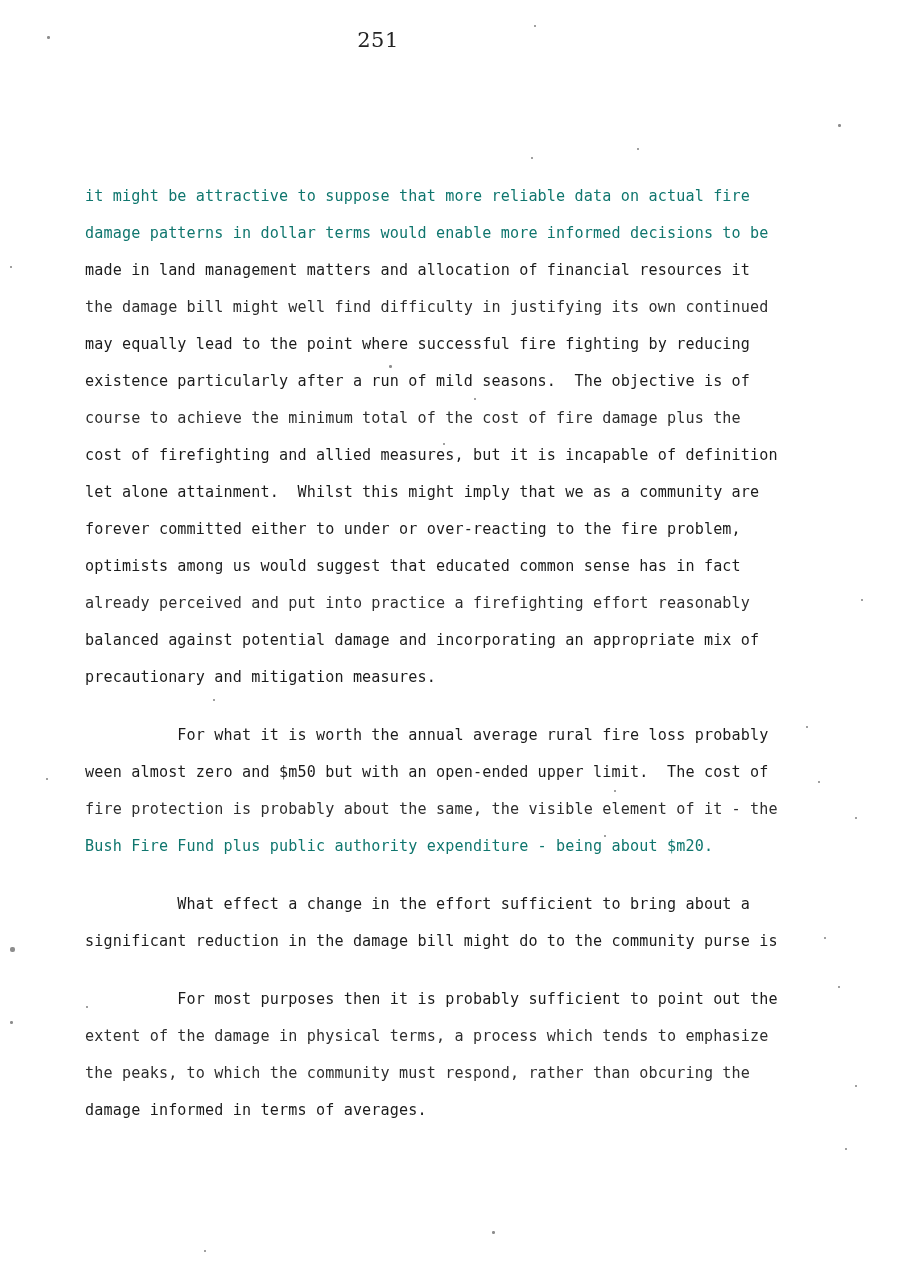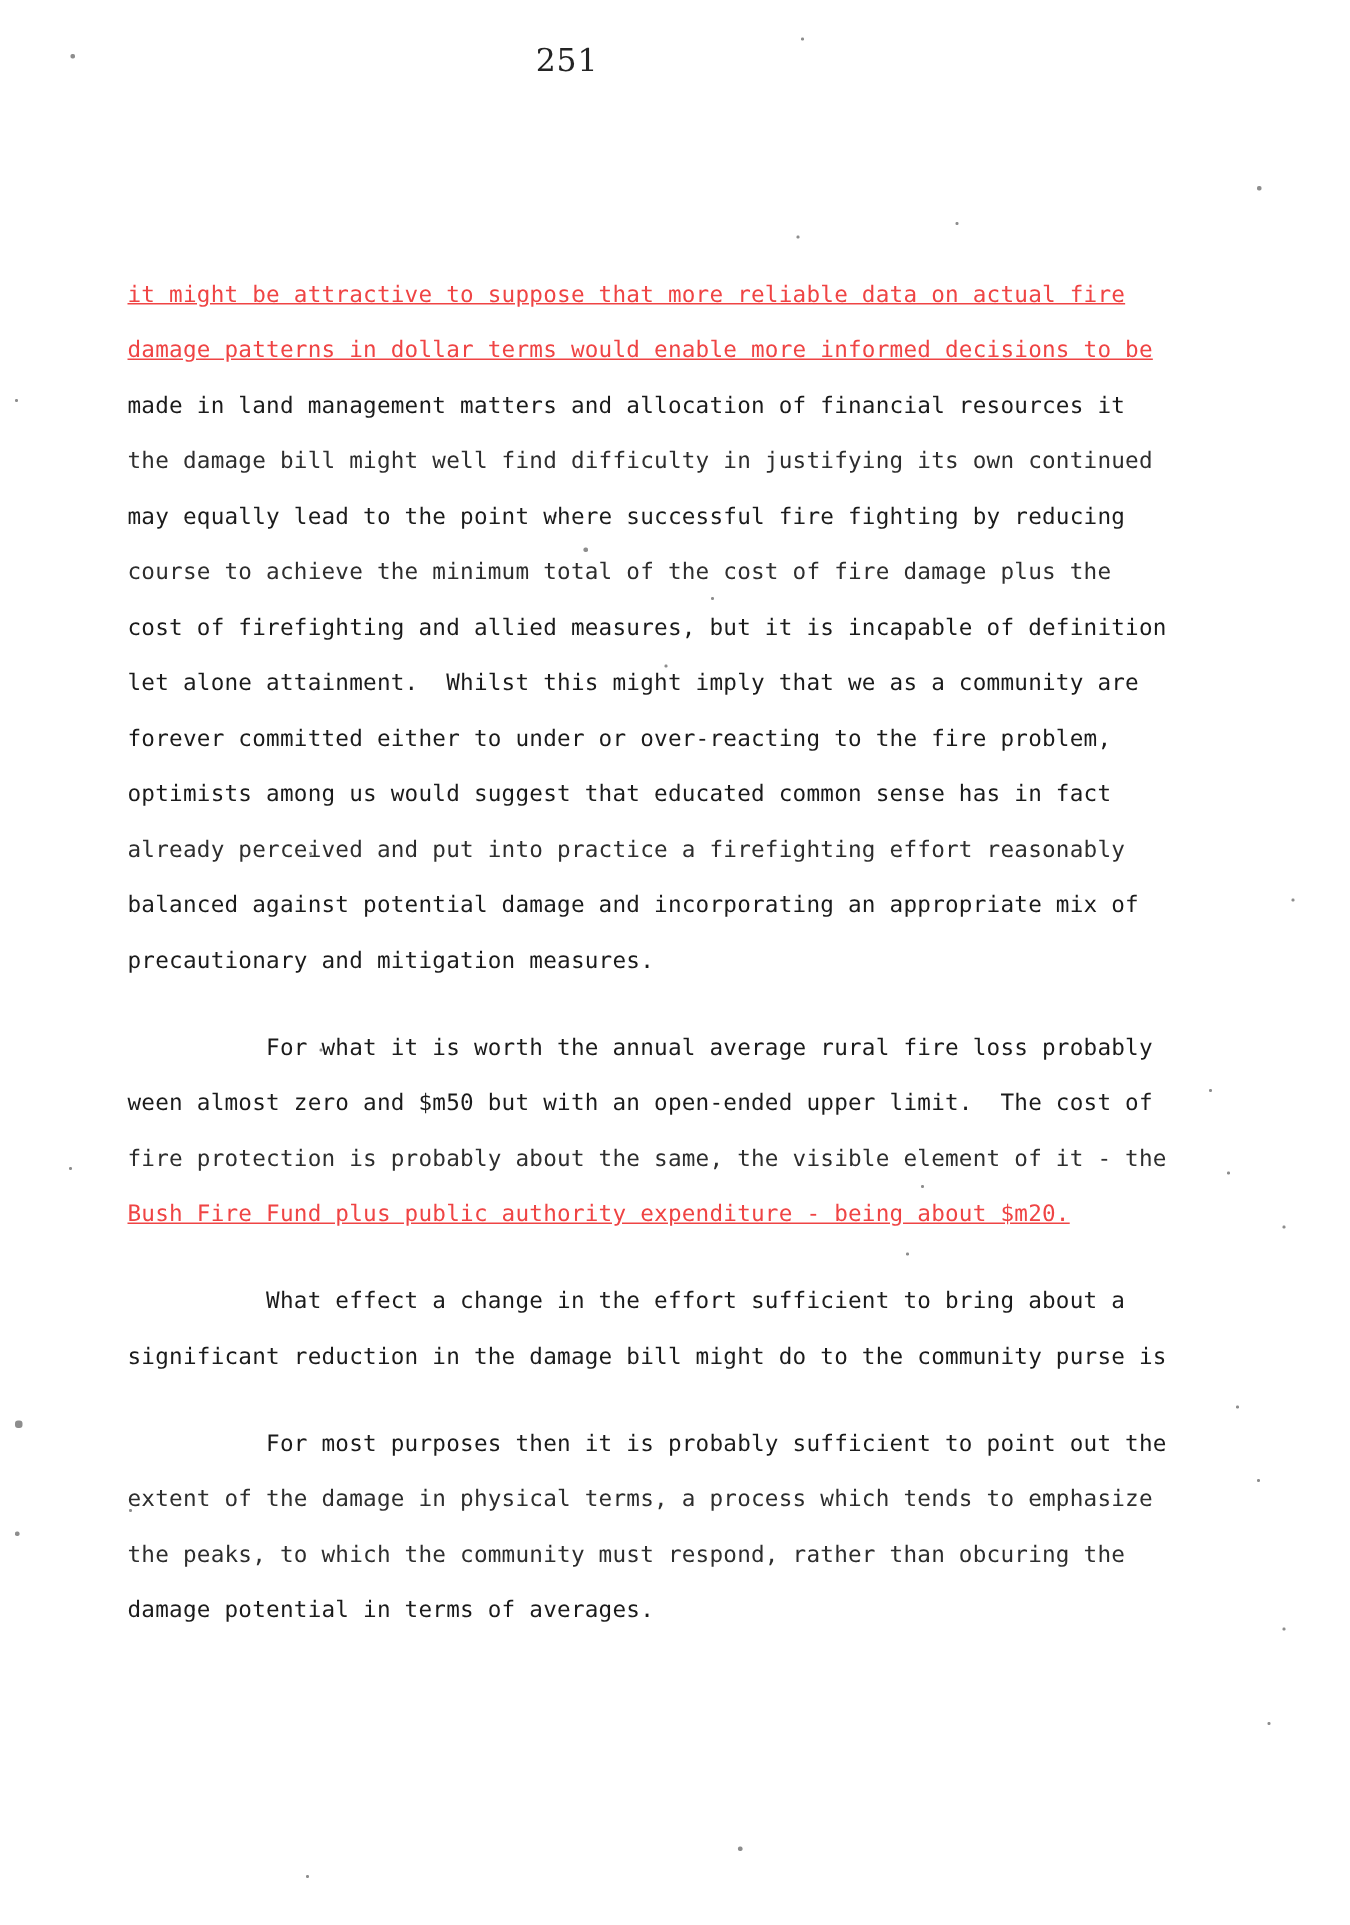--- a/index.html
+++ b/index.html
@@ -61,21 +61,21 @@
     display: block;
     font-size: 15.1px;
     line-height: 37px;
     color: #1b1b1b;
     white-space: pre;
     letter-spacing: 0.15px;
   }
 
   
   .line.fade-1 { color: #2e2e2e; }
-  .line.fade-2 { color: #ef4444; text-decoration: underline; }
+  .line.fade-2 { color: #0f766e; }
 </style>
 </head>
 <body>
 
 <div class="page">
 
   <div class="speck" style="left:47px;  top:36px;  width:3px; height:3px;"></div>
   <div class="speck" style="left:534px; top:25px;  width:2px; height:2px;"></div>
   <div class="speck" style="left:838px; top:124px; width:3px; height:3px;"></div>
   <div class="speck" style="left:637px; top:148px; width:2px; height:2px;"></div>
@@ -108,20 +108,21 @@
   <div class="page-number">251</div>
 
   <div class="body-text">
 
     <div class="para">
       <span class="line fade-2">it might be attractive to suppose that more reliable data on actual fire</span>
       <span class="line fade-2">damage patterns in dollar terms would enable more informed decisions to be</span>
       <span class="line">made in land management matters and allocation of financial resources it</span>
       <span class="line fade-1">the damage bill might well find difficulty in justifying its own continued</span>
       <span class="line">may equally lead to the point where successful fire fighting by reducing</span>
+      <span class="line">existence particularly after a run of mild seasons.  The objective is of</span>
       <span class="line fade-1">course to achieve the minimum total of the cost of fire damage plus the</span>
       <span class="line">cost of firefighting and allied measures, but it is incapable of definition</span>
       <span class="line">let alone attainment.  Whilst this might imply that we as a community are</span>
       <span class="line">forever committed either to under or over-reacting to the fire problem,</span>
       <span class="line">optimists among us would suggest that educated common sense has in fact</span>
       <span class="line fade-1">already perceived and put into practice a firefighting effort reasonably</span>
       <span class="line">balanced against potential damage and incorporating an appropriate mix of</span>
       <span class="line">precautionary and mitigation measures.</span>
     </div>
 
@@ -134,18 +135,18 @@
 
     <div class="para">
       <span class="line">          What effect a change in the effort sufficient to bring about a</span>
       <span class="line">significant reduction in the damage bill might do to the community purse is</span>
     </div>
 
     <div class="para">
       <span class="line">          For most purposes then it is probably sufficient to point out the</span>
       <span class="line fade-1">extent of the damage in physical terms, a process which tends to emphasize</span>
       <span class="line fade-1">the peaks, to which the community must respond, rather than obcuring the</span>
-      <span class="line">damage potential in terms of averages.</span>
+      <span class="line">damage informed in terms of averages.</span>
     </div>
 
   </div>
 
 </div>
 
 </body></html>

